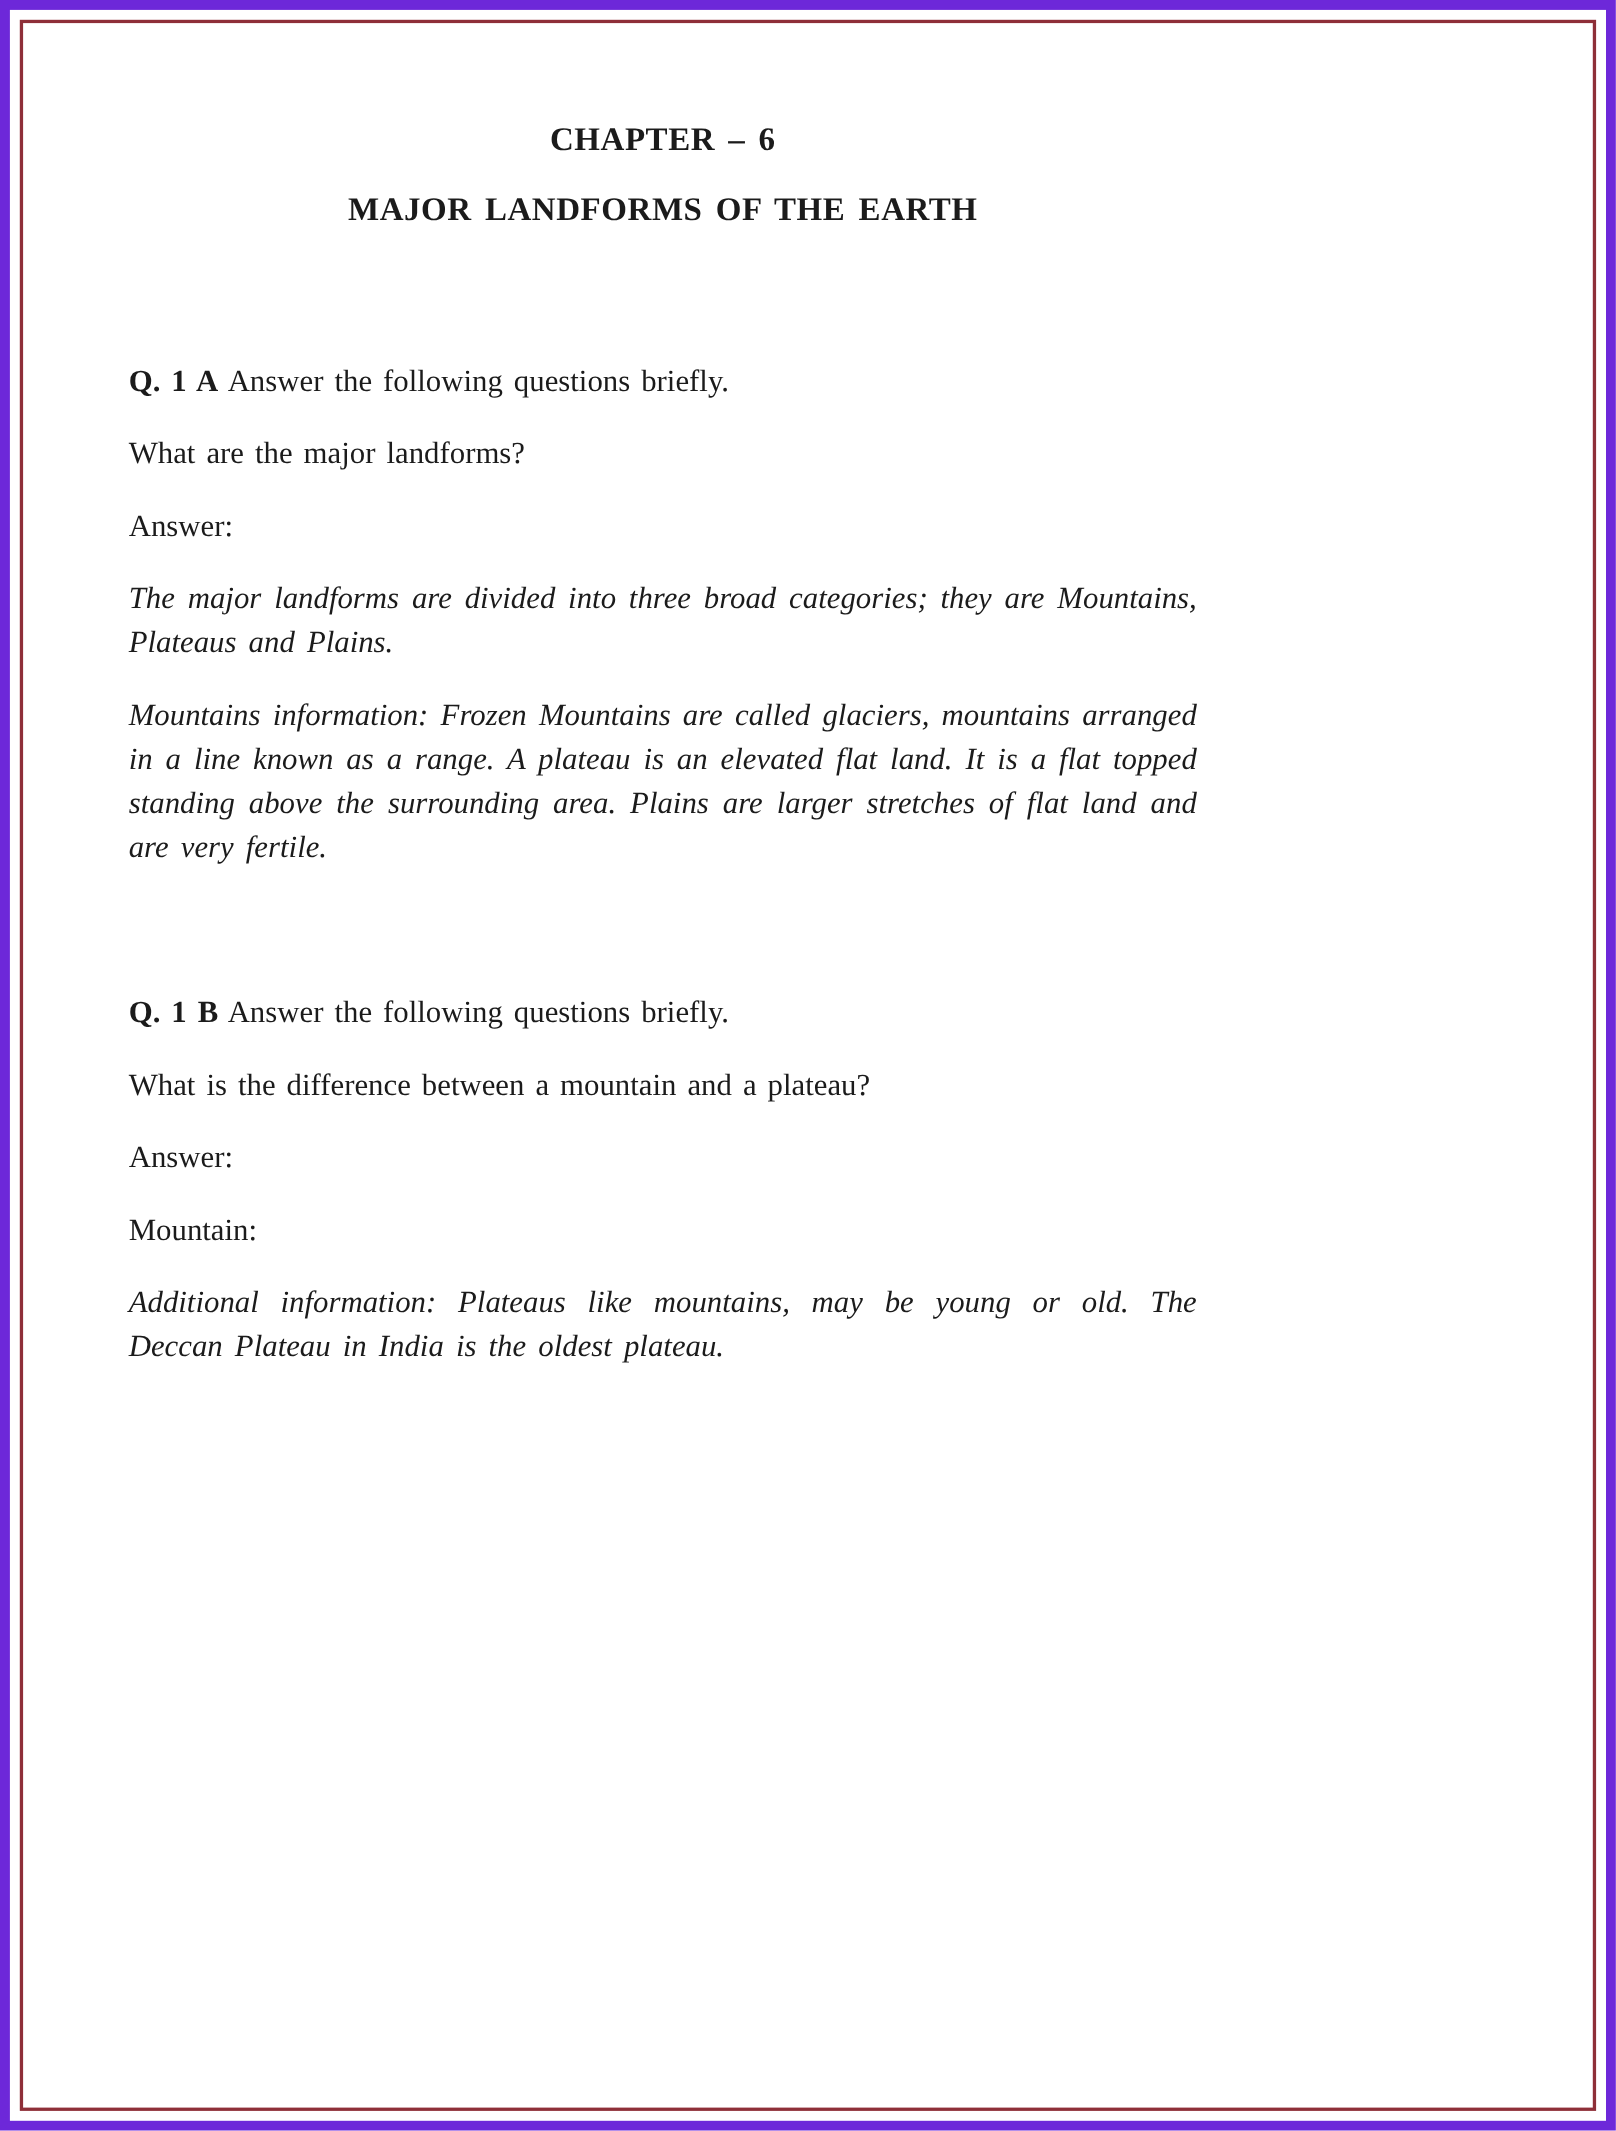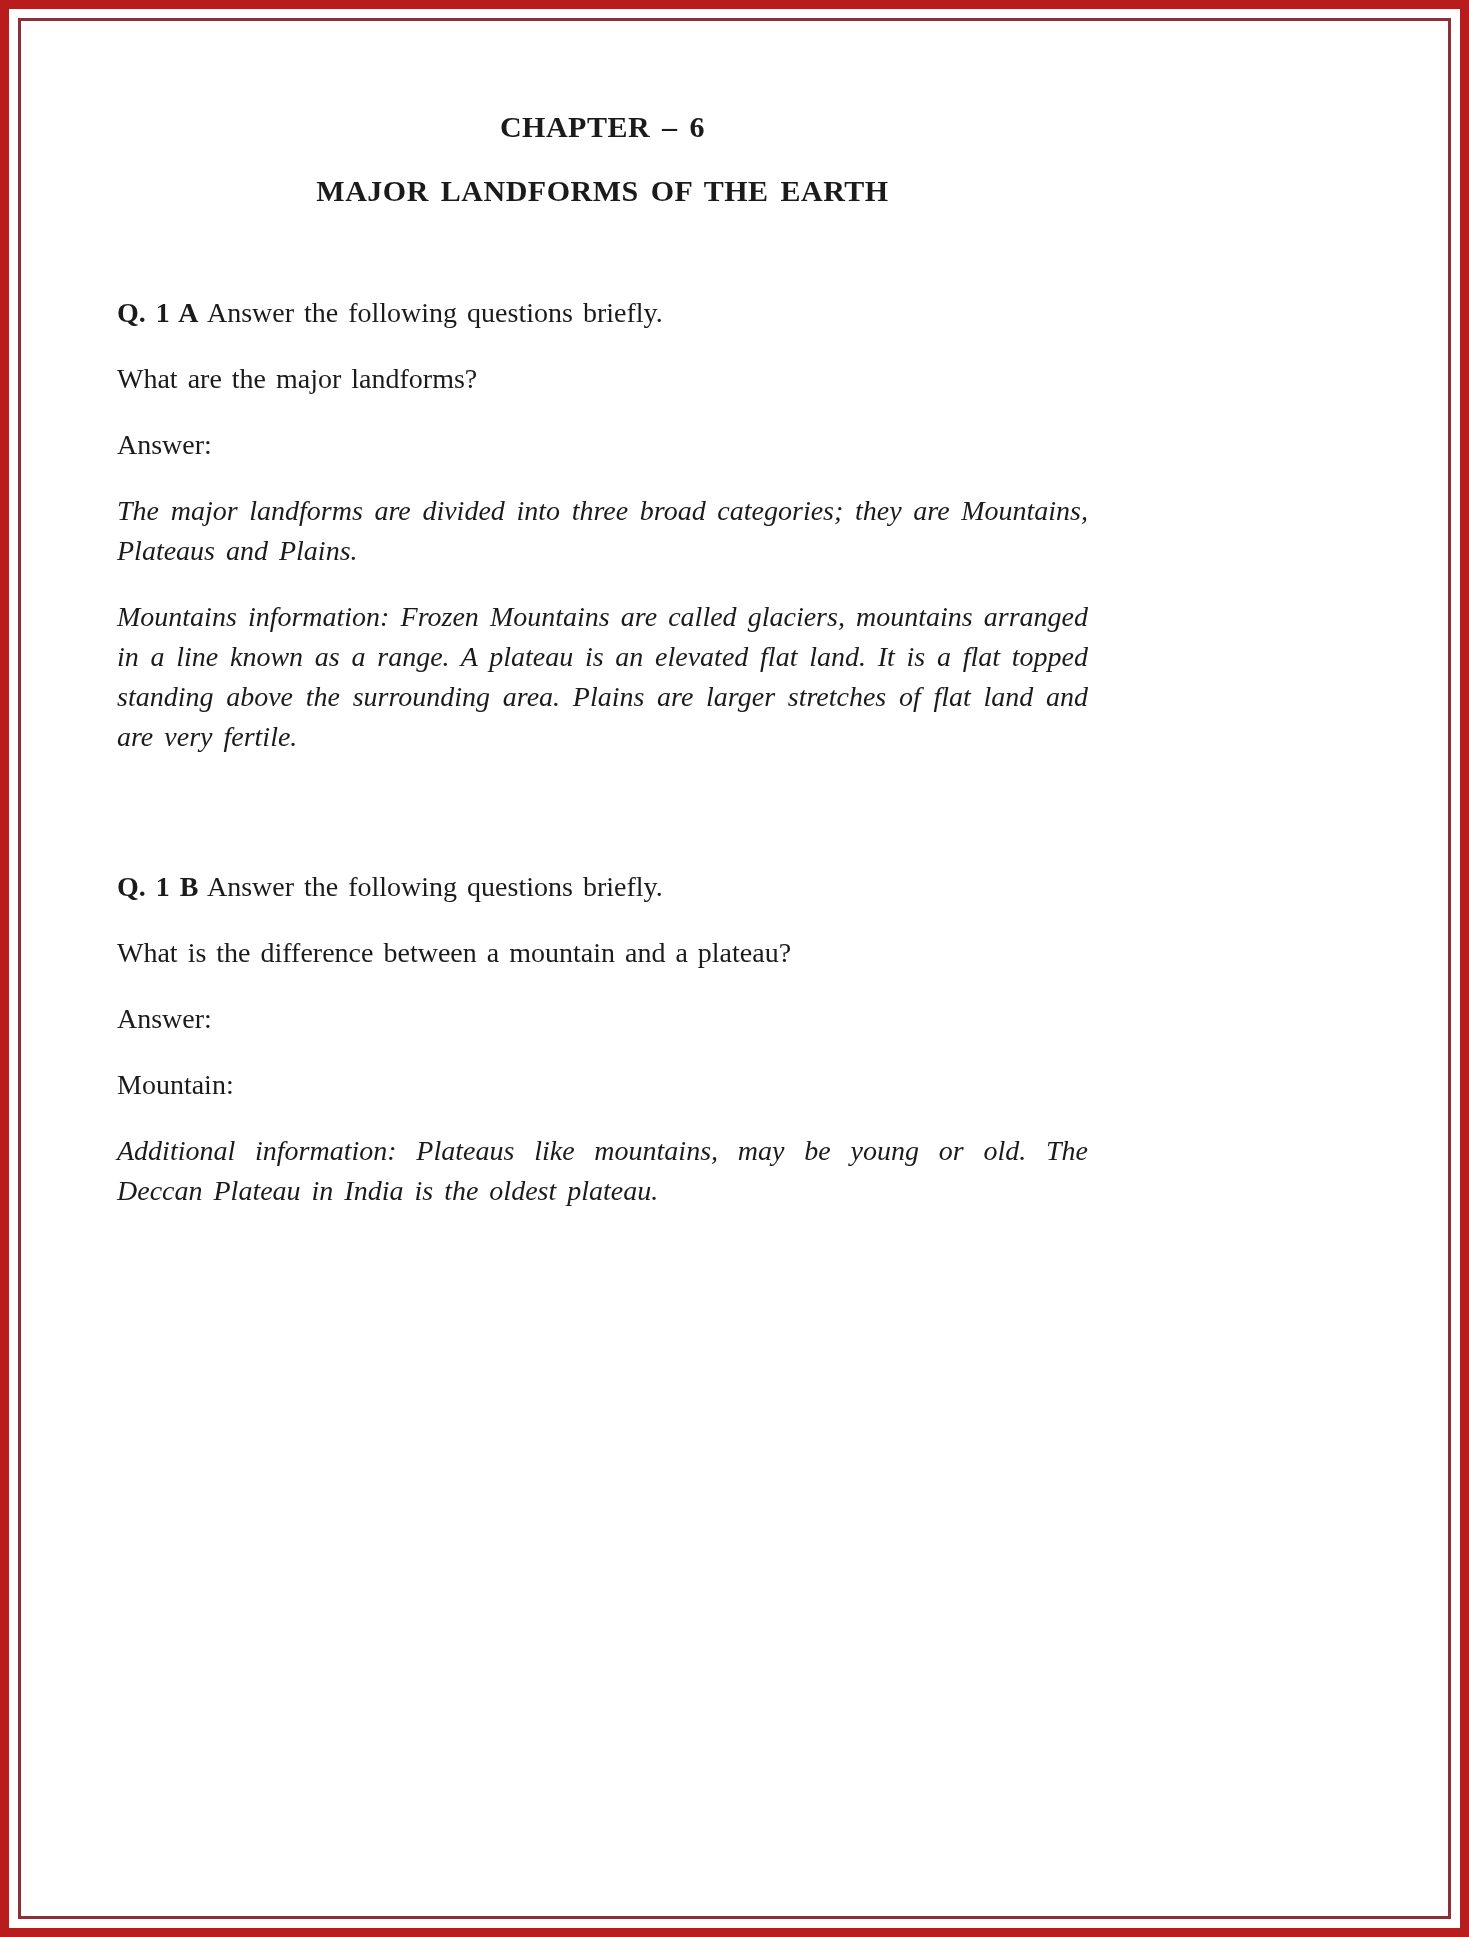--- a/index.html
+++ b/index.html
@@ -7,21 +7,21 @@
     background: #ffffff;
     font-family: "Liberation Serif", serif;
   }
   body {
     width: 1469px;
     height: 1937px;
   }
   .frame-outer {
     width: 100%;
     height: 100%;
-    border: 9px solid #b91c1c;
+    border: 9px solid #6d28d9;
     padding: 9px;
     background: #ffffff;
   }
   .frame-inner {
     width: 100%;
     height: 100%;
     border: 3px solid #8e2f38;
     background: #ffffff;
     overflow: hidden;
   }
@@ -34,21 +34,21 @@
     text-align: center;
     font-weight: bold;
     font-size: 30px;
     line-height: 1.2;
     letter-spacing: 0.5px;
     word-spacing: 4px;
   }
   .chapter-heading { margin-bottom: 28px; }
   .chapter-title   { margin-bottom: 0; }
 
-  .section-a { margin-top: 84px; }
+  .section-a { margin-top: 118px; }
   .section-b { margin-top: 110px; }
 
   .para {
     font-size: 28px;
     line-height: 40px;
     margin-bottom: 26px;
     word-spacing: 3px;
   }
   .para.justify {
     text-align: justify;

